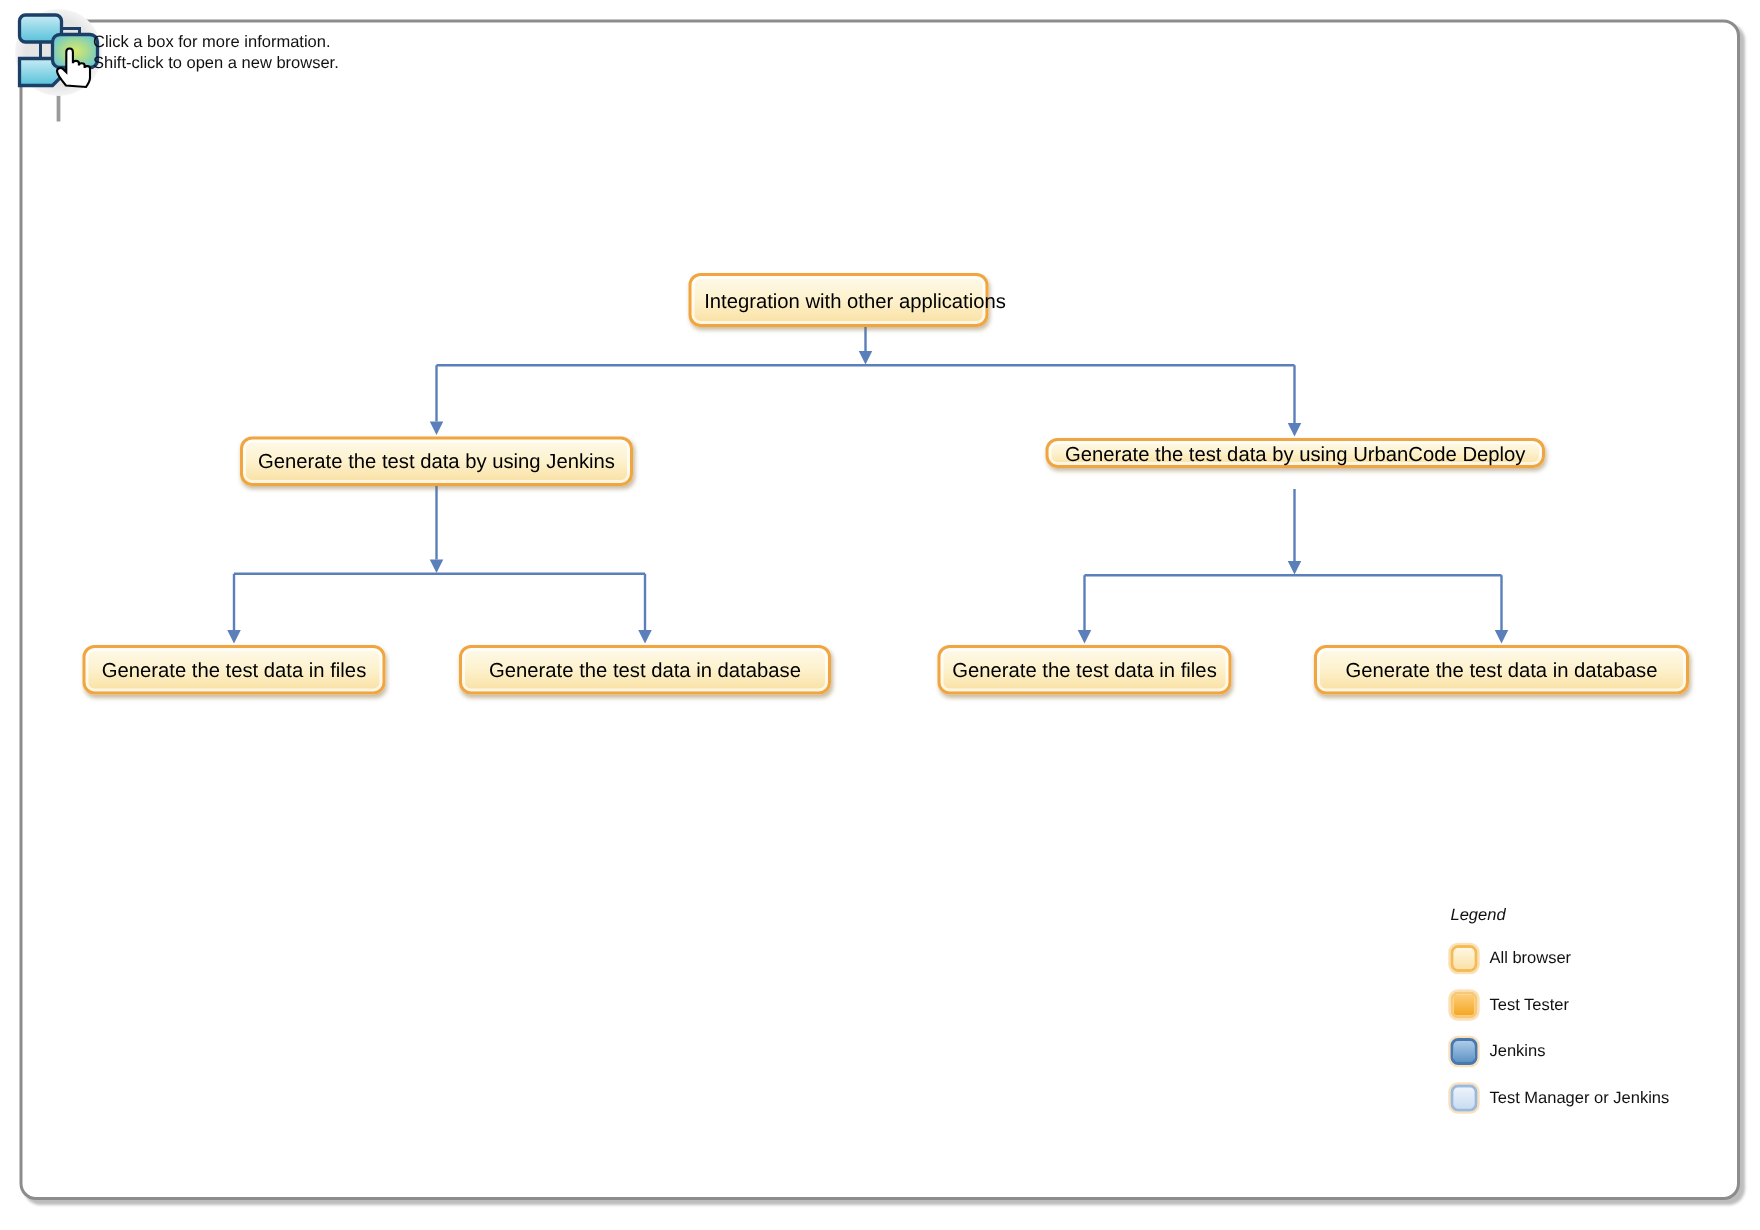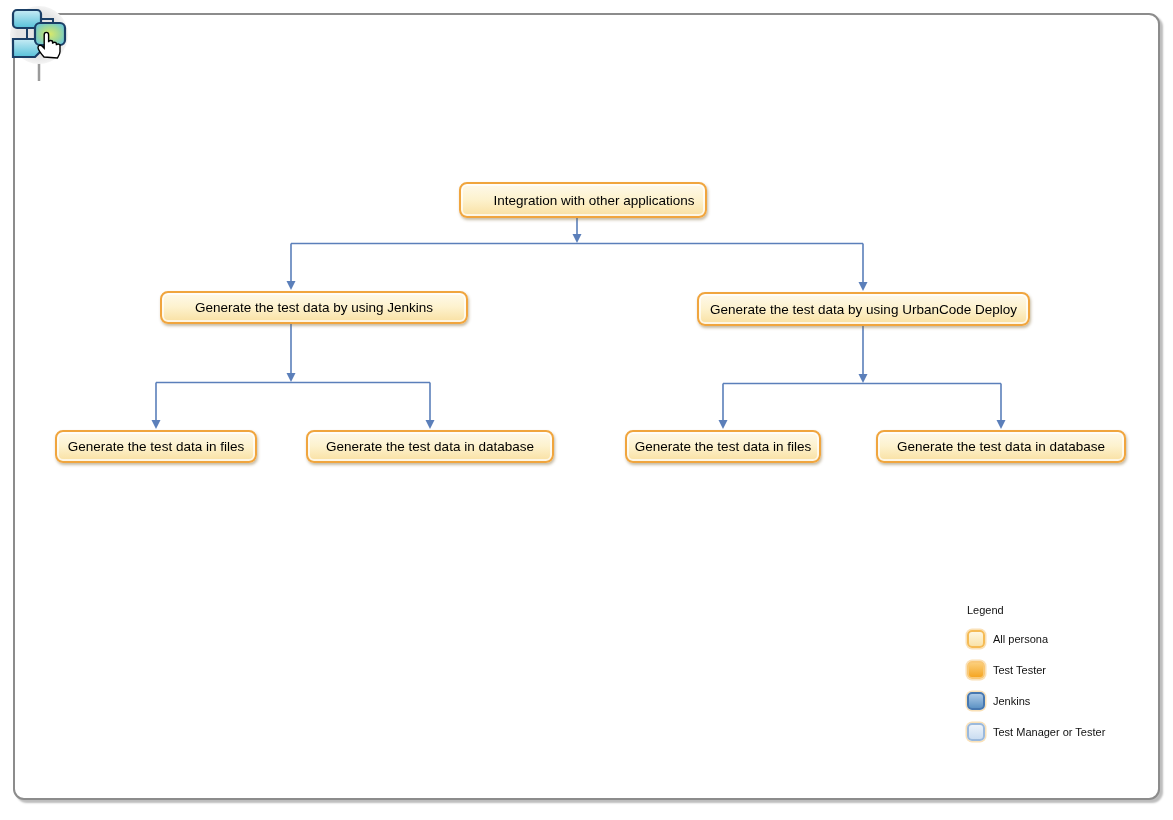--- a/index.html
+++ b/index.html
@@ -27,31 +27,31 @@
   .connectors { position:absolute; left:0; top:0; width:1173px; height:820px; pointer-events:none; }
 
   
   .node {
     position:absolute; display:flex; align-items:center; justify-content:center;
     background:linear-gradient(to bottom, #FEF9EA 0%, #FDF2CE 48%, #F9E0A2 100%);
     border:2px solid #F0A53E; border-radius:8px;
     box-shadow:1px 2px 3px rgba(130,105,50,0.45), inset 0 0 0 2px rgba(255,255,255,0.7);
     font-size:13.5px; color:#000; text-align:center; cursor:pointer; white-space:nowrap;
   }
-  .node-root      { left:459px; top:182px; width:248px; height:36px;padding-left:22px; }
-  .node-jenkins   { left:160px; top:291px; width:308px; height:33px; }
-  .node-urbancode { left:697px; top:292px; width:333px; height:34px; }
+  .node-root      { left:459px; top:182px; width:200px; height:36px;padding-left:22px; }
+  .node-jenkins   { left:160px; top:291px; width:262px; height:33px; }
+  .node-urbancode { left:697px; top:292px; width:333px; height:20px; }
   .node-files-l   { left:55px;  top:430px; width:202px; height:33px; }
   .node-db-l      { left:306px; top:430px; width:248px; height:33px; }
   .node-files-r   { left:625px; top:430px; width:196px; height:33px; }
   .node-db-r      { left:876px; top:430px; width:250px; height:33px; }
 
   
   .legend { position:absolute; left:967px; top:604px; }
-  .legend-title { font-size:11px; color:#111; margin-bottom:14px; }
+  .legend-title { font-size:11px; color:#111; margin-bottom:14px;font-style:italic; }
   .legend-item { display:flex; align-items:center; margin-bottom:13px; height:18px; }
   .swatch {
     width:18px; height:18px; border-radius:5px; border:2px solid; margin-right:8px;
     box-shadow:0 0 0 1.5px rgba(247,205,135,0.6);
   }
   .sw-all    { background:linear-gradient(#FEF7E2,#F9E2A8); border-color:#F5BB55; }
   .sw-tm     { background:linear-gradient(#FBCE79,#F5A623); border-color:#F9C876; }
   .sw-tester { background:linear-gradient(#AECBE8,#5E93C5); border-color:#4878B0; }
   .sw-tmt    { background:linear-gradient(#EDF3FA,#CADDF1); border-color:#9BB9DC; }
   .legend-label { font-size:11px; color:#111; }
@@ -84,20 +84,24 @@
       <circle cx="35" cy="34" r="29" fill="url(#circG)"></circle>
       <polyline points="23,27 23,40" fill="none" stroke="#1B3F66" stroke-width="2"></polyline>
       <polyline points="37,18 49,18 49,24" fill="none" stroke="#1B3F66" stroke-width="2"></polyline>
       <rect x="9" y="9" width="28" height="18" rx="4" fill="url(#cyanG)" stroke="#1B3F66" stroke-width="2.2"></rect>
       <polygon points="9,38 31,38 40,47 31,56 9,56" fill="url(#cyanG)" stroke="#1B3F66" stroke-width="2.2"></polygon>
       <rect x="31" y="22" width="30" height="22" rx="5" fill="url(#glowG)" stroke="#1B3F66" stroke-width="2.2"></rect>
       <path d="M40 56 c-3-3.5 -6-7.5 -6-9.6 c0-1.9 2.5-2.8 4-1.4 l2.2 2.2 v-13.5 c0-3.1 4.4-3.1 4.4 0 v7.5 c0-2.2 4-2.2 4 0 v1.5 c0-2 3.8-2 3.8 0 v1.6 c0-1.8 3.6-1.6 3.6 0.3 v6.2 c0 2.4-1.2 4-2.6 6.2 z" fill="#ffffff" stroke="#000" stroke-width="1.4"></path>
     </svg>
   </div>
 
+  <div class="instructions">
+    <div>Click a box for more information.</div>
+    <div>Shift-click to open a new browser.</div>
+  </div>
 
   <svg class="connectors" viewBox="0 0 1173 820">
     <g stroke="#5B7FBA" stroke-width="1.6" fill="none">
       <path d="M577 218 V234"></path>
       <path d="M291 243.5 H863"></path>
       <path d="M291 243.5 V281"></path>
       <path d="M863 243.5 V282"></path>
       <path d="M291 324 V373"></path>
       <path d="M156 382.5 H430"></path>
       <path d="M156 382.5 V420"></path>
@@ -139,29 +143,29 @@
     <span>Generate the test data in files</span>
   </div>
   <div class="node node-db-r">
     <span>Generate the test data in database</span>
   </div>
 
   <div class="legend">
     <div class="legend-title">Legend</div>
     <div class="legend-item">
       <div class="swatch sw-all"></div>
-      <div class="legend-label">All persona</div>
+      <div class="legend-label">All browser</div>
     </div>
     <div class="legend-item">
       <div class="swatch sw-tm"></div>
       <div class="legend-label">Test Tester</div>
     </div>
     <div class="legend-item">
       <div class="swatch sw-tester"></div>
       <div class="legend-label">Jenkins</div>
     </div>
     <div class="legend-item">
       <div class="swatch sw-tmt"></div>
-      <div class="legend-label">Test Manager or Tester</div>
+      <div class="legend-label">Test Manager or Jenkins</div>
     </div>
   </div>
 
 </div>
 
 </body></html>

